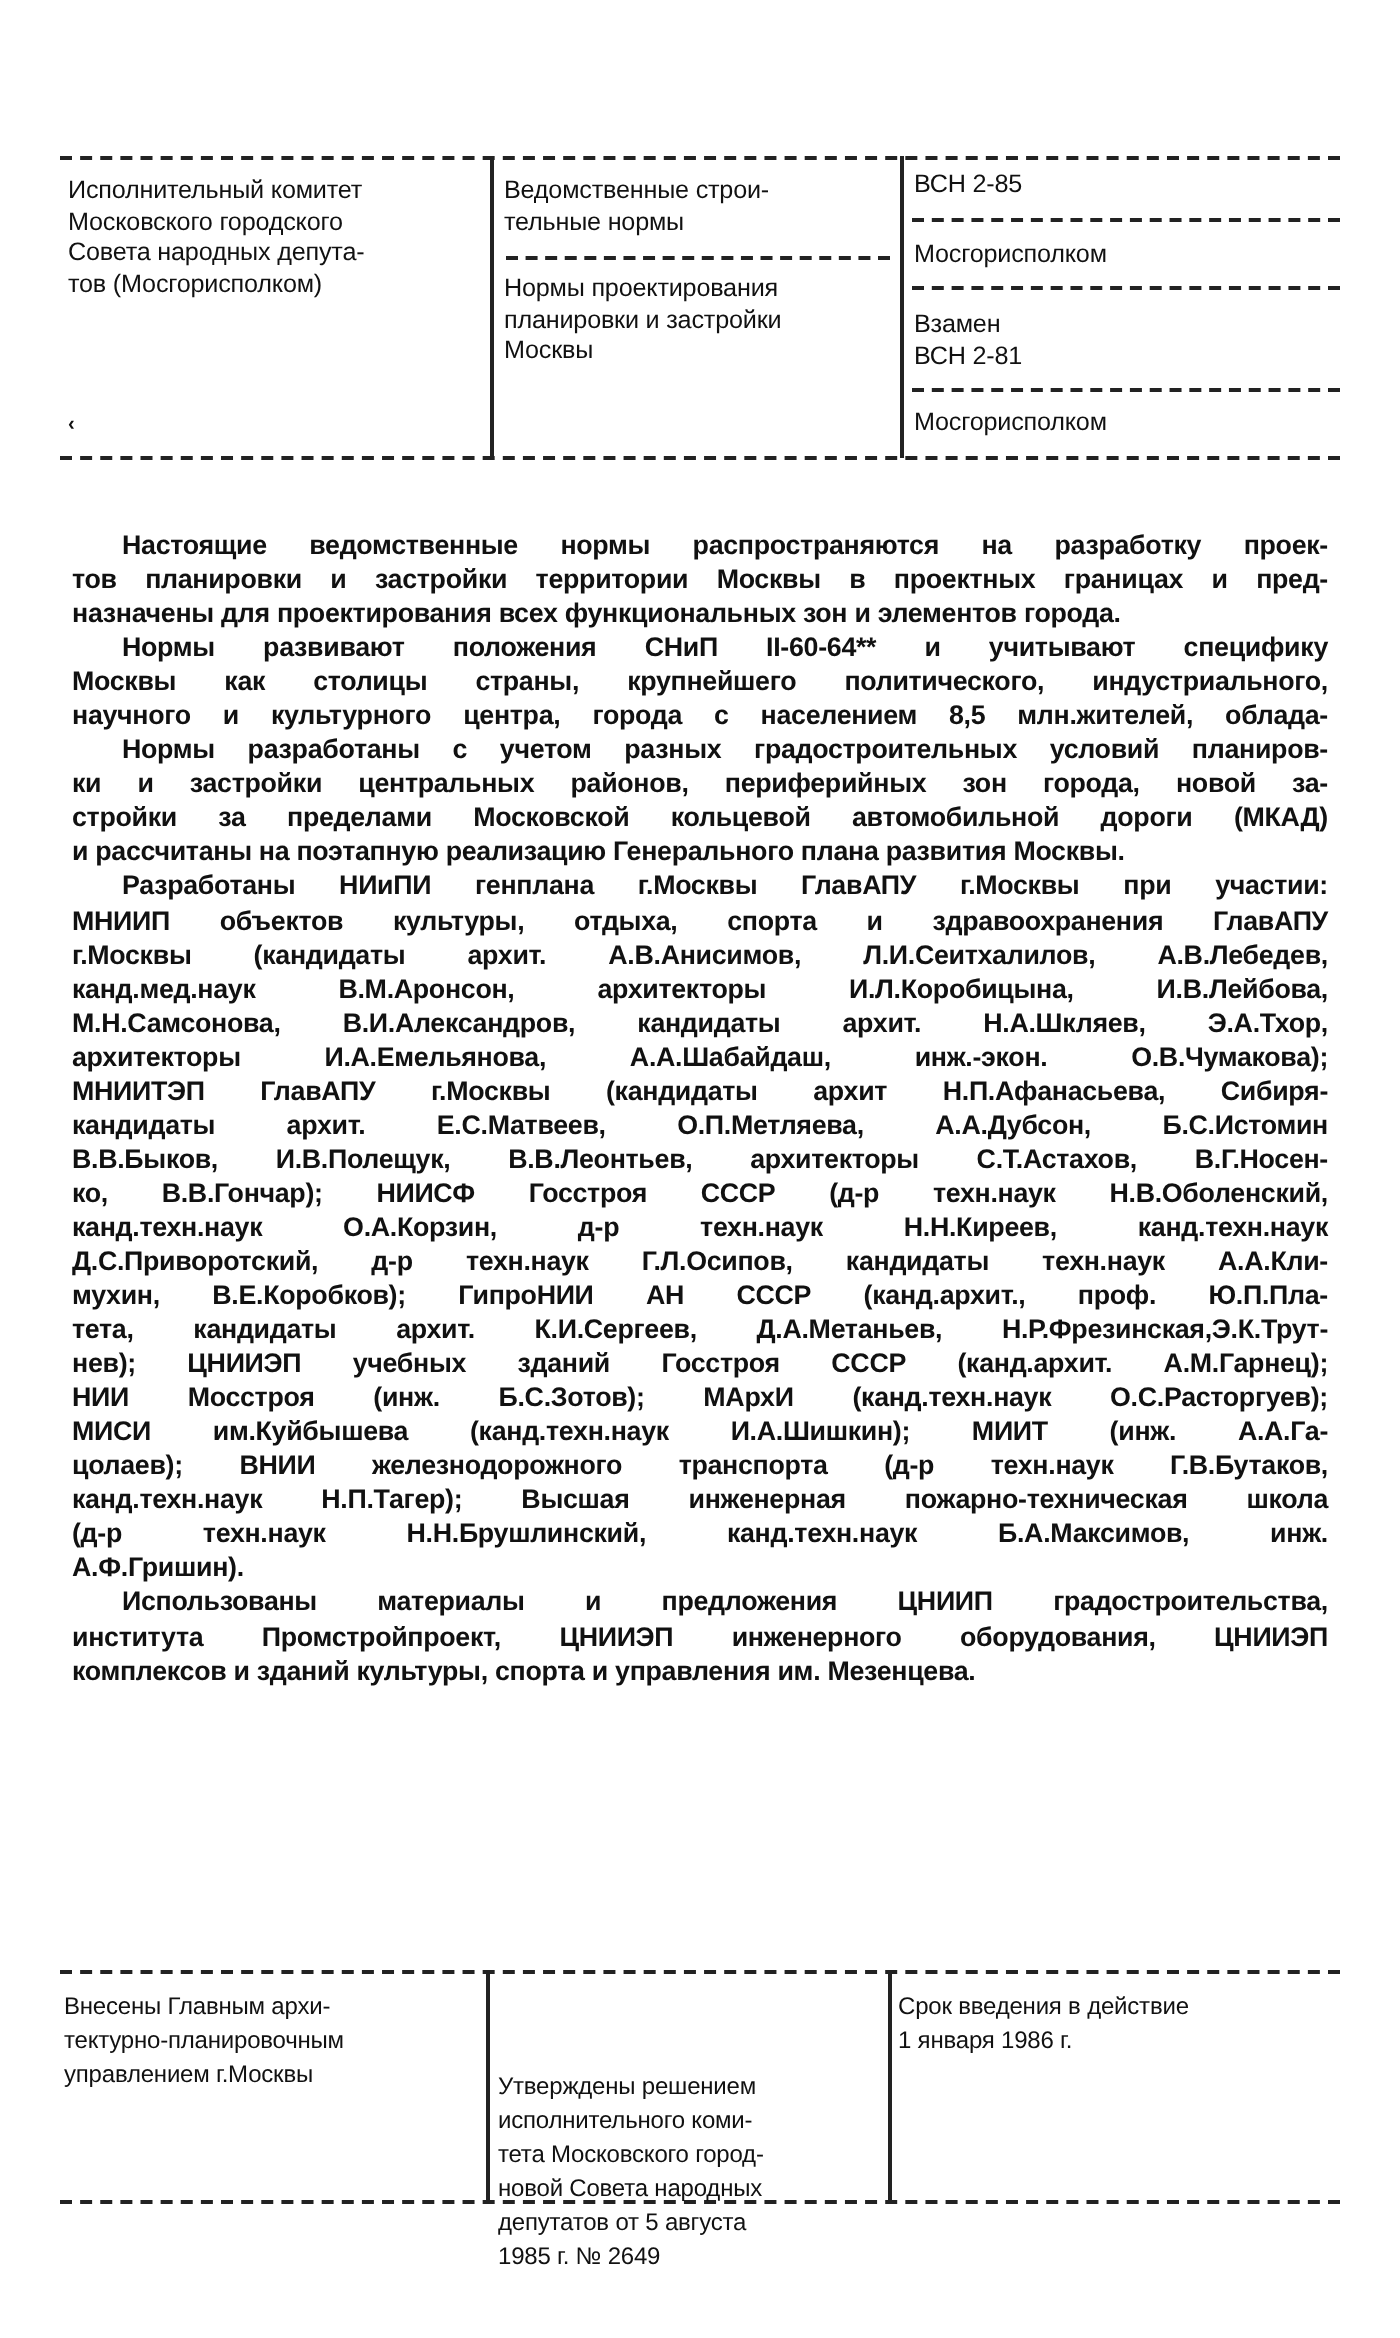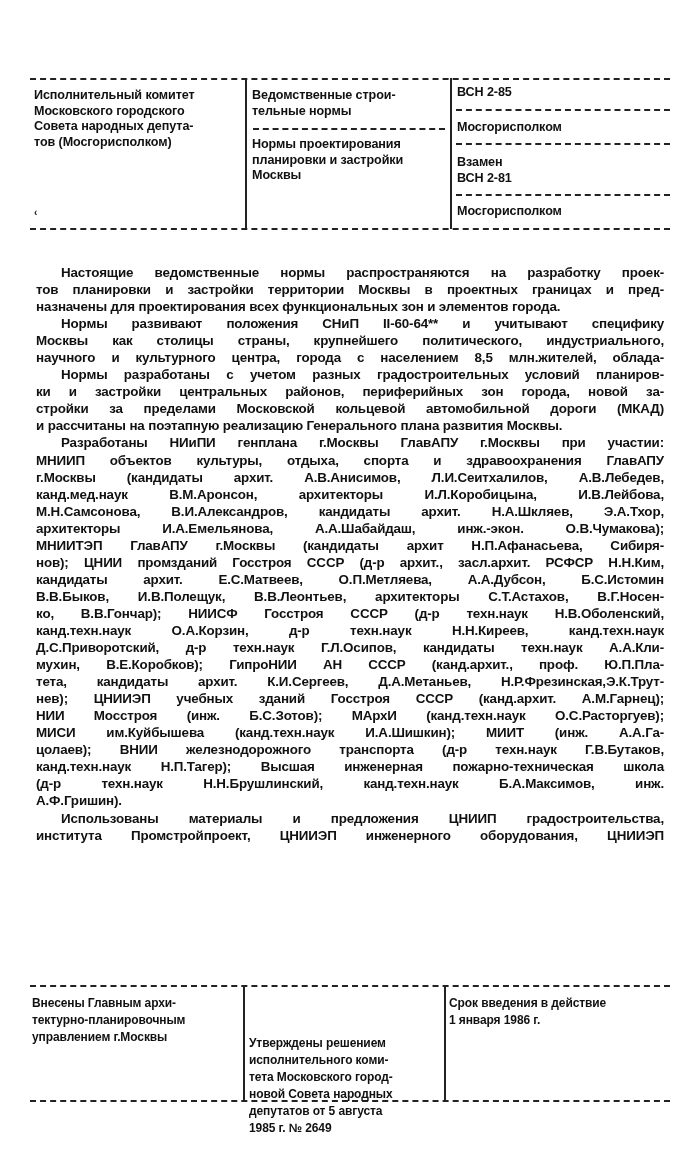--- a/index.html
+++ b/index.html
@@ -3,21 +3,21 @@
 <meta charset="utf-8">
 <style>
   html, body { margin: 0; padding: 0; background: #ffffff; }
   body {
     width: 700px; height: 1169px; position: relative; overflow: hidden;
     font-family: "Liberation Sans", "DejaVu Sans", sans-serif;
     color: #111111;
   }
   .dash { position: absolute; height: 0; border-top: 2px dashed #222; }
   .vline { position: absolute; width: 0; border-left: 2px solid #222; }
-  .cell { position: absolute; font-weight: bold; font-size: 12.6px; line-height: 15.5px; letter-spacing: -0.1px; }
+  .cell { position: absolute; font-weight: normal; font-size: 12.6px; line-height: 15.5px; letter-spacing: -0.1px; }
   .cell div { white-space: nowrap; }
   .body-text {
     position: absolute; left: 36px; width: 628px; top: 264px;
     font-size: 13.4px; line-height: 17.05px; font-weight: bold;
     letter-spacing: -0.15px;
   }
   .body-text .ln { white-space: nowrap; text-align: justify; text-align-last: justify; height: 17.05px; overflow: visible; }
   .body-text .ln.last { text-align-last: left; }
   .body-text .ln.indent { padding-left: 25px; }
   .mark { position: absolute; left: 34px; top: 207px; font-size: 10px; font-weight: bold; }
@@ -71,37 +71,37 @@
   <div class="ln">ки и застройки центральных районов, периферийных зон города, новой за-</div>
   <div class="ln">стройки за пределами Московской кольцевой автомобильной дороги (МКАД)</div>
   <div class="ln last">и рассчитаны на поэтапную реализацию Генерального плана развития Москвы.</div>
   <div class="ln indent">Разработаны НИиПИ генплана г.Москвы ГлавАПУ г.Москвы при участии:</div>
   <div class="ln">МНИИП объектов культуры, отдыха, спорта и здравоохранения ГлавАПУ</div>
   <div class="ln">г.Москвы (кандидаты архит. А.В.Анисимов, Л.И.Сеитхалилов, А.В.Лебедев,</div>
   <div class="ln">канд.мед.наук В.М.Аронсон, архитекторы И.Л.Коробицына, И.В.Лейбова,</div>
   <div class="ln">М.Н.Самсонова, В.И.Александров, кандидаты архит. Н.А.Шкляев, Э.А.Тхор,</div>
   <div class="ln">архитекторы И.А.Емельянова, А.А.Шабайдаш, инж.-экон. О.В.Чумакова);</div>
   <div class="ln">МНИИТЭП ГлавАПУ г.Москвы (кандидаты архит Н.П.Афанасьева, Сибиря-</div>
-  <div class="ln">нов); ЦНИИ промзданий Госстроя СССР (д-р архит., засл.архит. РСФСР Н.Н.Ким,</div>
   <div class="ln">кандидаты архит. Е.С.Матвеев, О.П.Метляева, А.А.Дубсон, Б.С.Истомин</div>
   <div class="ln">В.В.Быков, И.В.Полещук, В.В.Леонтьев, архитекторы С.Т.Астахов, В.Г.Носен-</div>
   <div class="ln">ко, В.В.Гончар); НИИСФ Госстроя СССР (д-р техн.наук Н.В.Оболенский,</div>
   <div class="ln">канд.техн.наук О.А.Корзин, д-р техн.наук Н.Н.Киреев, канд.техн.наук</div>
   <div class="ln">Д.С.Приворотский, д-р техн.наук Г.Л.Осипов, кандидаты техн.наук А.А.Кли-</div>
   <div class="ln">мухин, В.Е.Коробков); ГипроНИИ АН СССР (канд.архит., проф. Ю.П.Пла-</div>
   <div class="ln">тета, кандидаты архит. К.И.Сергеев, Д.А.Метаньев, Н.Р.Фрезинская,Э.К.Трут-</div>
   <div class="ln">нев); ЦНИИЭП учебных зданий Госстроя СССР (канд.архит. А.М.Гарнец);</div>
   <div class="ln">НИИ Мосстроя (инж. Б.С.Зотов); МАрхИ (канд.техн.наук О.С.Расторгуев);</div>
   <div class="ln">МИСИ им.Куйбышева (канд.техн.наук И.А.Шишкин); МИИТ (инж. А.А.Га-</div>
   <div class="ln">цолаев); ВНИИ железнодорожного транспорта (д-р техн.наук Г.В.Бутаков,</div>
   <div class="ln">канд.техн.наук Н.П.Тагер); Высшая инженерная пожарно-техническая школа</div>
   <div class="ln">(д-р техн.наук Н.Н.Брушлинский, канд.техн.наук Б.А.Максимов, инж.</div>
   <div class="ln last">А.Ф.Гришин).</div>
   <div class="ln indent">Использованы материалы и предложения ЦНИИП градостроительства,</div>
   <div class="ln">института Промстройпроект, ЦНИИЭП инженерного оборудования, ЦНИИЭП</div>
+  <div class="ln last">комплексов и зданий культуры, спорта и управления им. Мезенцева.</div>
 </div>
 
 <div class="dash" style="left:30px; top:985px; width:640px;"></div>
 <div class="dash" style="left:30px; top:1100px; width:640px;"></div>
 <div class="vline" style="left:243px; top:985px; height:116px;"></div>
 <div class="vline" style="left:444px; top:985px; height:116px;"></div>
 
 <div class="cell" style="left:32px; top:995px; font-size:12px; line-height:17px;">
   <div>Внесены Главным архи-</div>
   <div>тектурно-планировочным</div>

